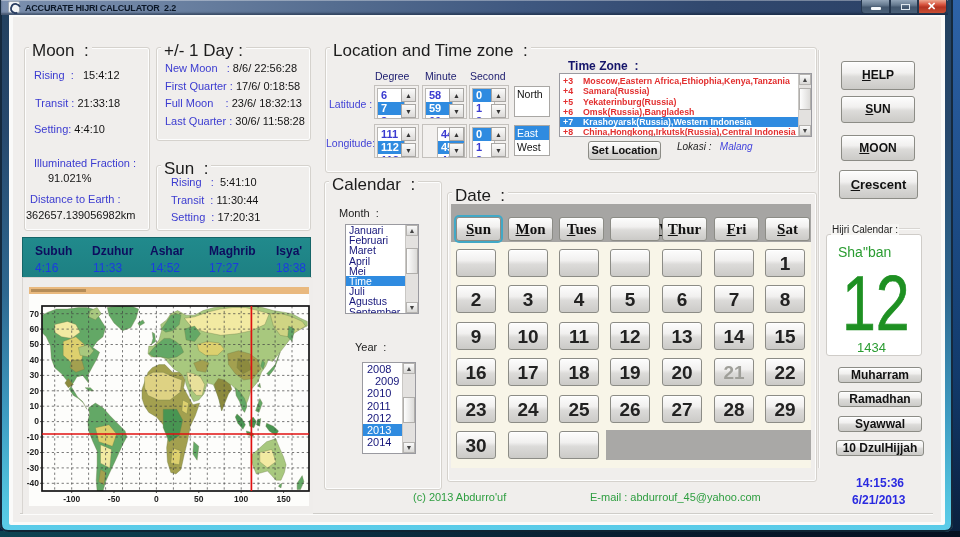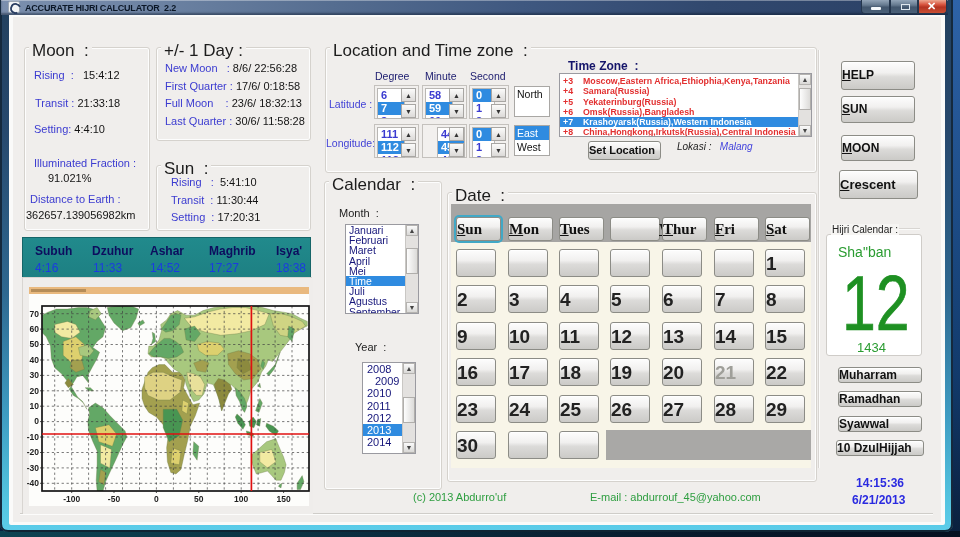--- a/index.html
+++ b/index.html
@@ -29,21 +29,21 @@
 
 .grp{position:absolute;border:1px solid #d5d2cd;border-radius:3px;box-shadow:inset 0 0 0 1px #fdfdfd;}
 .grplabel{position:absolute;top:-7px;left:4px;background:#f0eeec;padding:0 3px;font-size:17px;font-weight:normal;color:#1c1c1c;}
 .bluelab{color:#3b3bd0;font-weight:normal;font-size:11px;}
 .blk{color:#141414;font-weight:normal;font-size:11px;}
 .row{position:absolute;white-space:nowrap;}
 
 .btn{position:absolute;box-sizing:border-box;border:1px solid #8c8c86;border-radius:3px;
  background:linear-gradient(180deg,#fdfdfd 0%,#f1f0ef 40%,#dcdbd9 55%,#cbcac7 100%);
  box-shadow:inset 0 1px 0 #fff;
- color:#111;}
+ text-align:center;color:#111;}
 u{text-decoration:underline;}
 
 .list{position:absolute;background:#fff;border:1px solid #9a9aa0;box-sizing:border-box;overflow:hidden;}
 .sel{background:#2f8be0;color:#fff !important;}
 .scroll{position:absolute;top:0;right:0;width:13px;height:100%;background:#e3e1df;border-left:1px solid #c9c7c4;box-sizing:border-box;}
 .sarrow{position:absolute;left:0;width:100%;height:11px;background:linear-gradient(180deg,#fafafa,#d9d8d6);border:1px solid #b5b3b0;box-sizing:border-box;font-size:7px;line-height:10px;text-align:center;color:#444;}
 .sthumb{position:absolute;left:0;width:100%;background:linear-gradient(90deg,#fdfdfd,#dcdbd9);border:1px solid #b0aeab;box-sizing:border-box;}
 
 .spin{position:absolute;border:1px solid #c4c1bd;background:#f2f0ee;box-sizing:border-box;}
 .spinlist{position:absolute;left:2px;top:2px;background:#fff;border:1px solid #b9b7b4;overflow:hidden;height:29px !important;}

